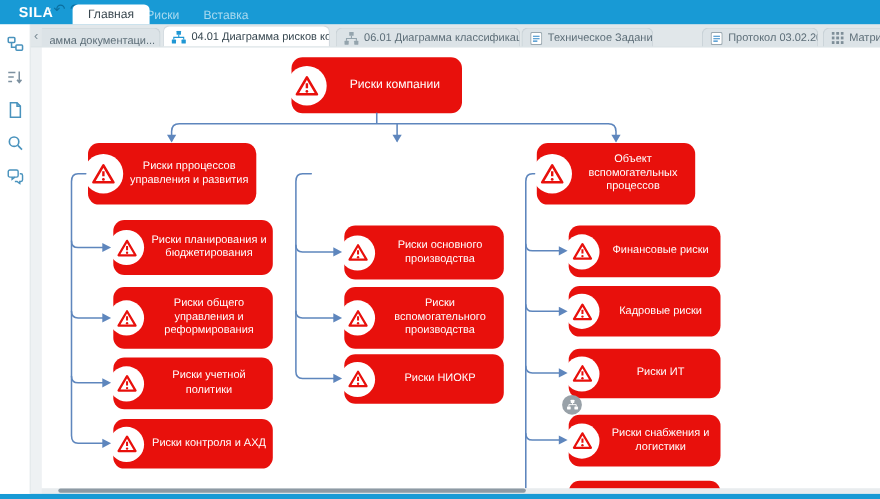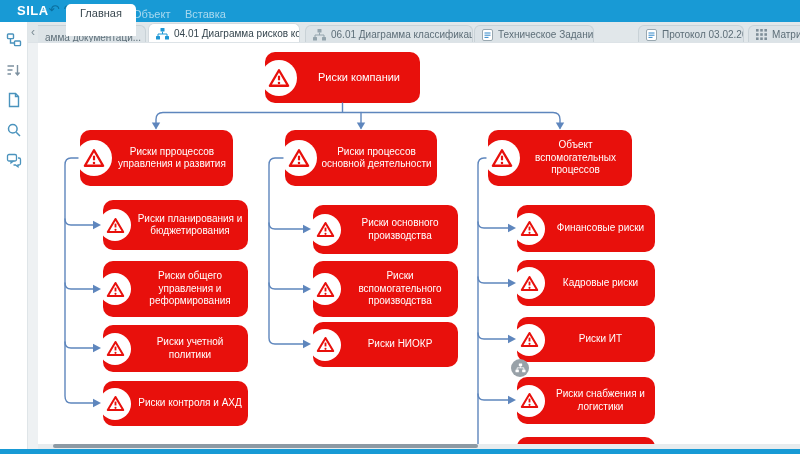--- a/index.html
+++ b/index.html
@@ -7,21 +7,21 @@
   *{box-sizing:border-box;}
 
   
   .ribbon{position:absolute;left:0;top:0;width:800px;height:22px;background:#189ad5;z-index:10;}
   .logo{position:absolute;left:17px;top:3px;color:#fff;font-weight:bold;font-size:13px;letter-spacing:.5px;}
   .logo-chev{position:absolute;left:40px;top:2px;color:#bfe3f4;font-size:10px;font-family:"DejaVu Sans",sans-serif;}
   .histbtn{position:absolute;top:2px;width:14px;height:16px;color:#0b6f9f;font-size:13px;
     font-family:"DejaVu Sans",sans-serif;line-height:16px;text-align:center;}
   .undo{left:47px;}.redo{left:62px;}
   .rtab{position:absolute;top:8px;font-size:11px;color:rgba(255,255,255,.62);}
-  .rtab.active{top:4px;height:32px;background:#fff;color:#39474f;border-radius:5px 5px 0 0;
+  .rtab.active{top:4px;height:18px;background:#fff;color:#39474f;border-radius:5px 5px 0 0;
     padding:0 14px;line-height:19px;}
 
   
   .tabbar{position:absolute;left:28px;top:22px;width:772px;height:21px;background:#e1e7ea;
     overflow:hidden;z-index:9;border-bottom:1px solid #dde3e7;}
   .tscroll{position:absolute;left:3px;top:3px;color:#7d8d96;font-size:12px;}
   .dtab{position:absolute;top:3px;height:18px;background:#dce3e7;border:1px solid #c9d2d7;border-bottom:none;
     border-radius:6px 6px 0 0;display:flex;align-items:center;padding:0 7px;font-size:10px;color:#5d6e78;white-space:nowrap;overflow:hidden;}
   .dtab.active{top:1px;height:20px;background:#fff;color:#35454e;z-index:3;border-color:#d3dadf;}
   .dtab.clipped{border-left:none;border-top-left-radius:0;align-items:flex-end;}
@@ -52,21 +52,21 @@
 </style>
 </head>
 <body>
 
 <div class="ribbon">
   <span class="logo">SILA</span>
   <span class="logo-chev">⌄</span>
   <span class="histbtn undo">↶</span>
   <span class="histbtn redo">↷</span>
   <span class="rtab active" style="left:66px;">Главная</span>
-  <span class="rtab" style="left:133px;">Объект</span>
+  <span class="rtab" style="left:133px;">Риски</span>
   <span class="rtab" style="left:185px;">Вставка</span>
 </div>
 
 <div class="tabbar">
   <span class="tscroll">‹</span>
 
   <div class="dtab clipped" style="left:10px;width:108px;">
     <span>амма документаци...</span>
 
   </div>
@@ -197,30 +197,20 @@
     <span class="disc big">
       <svg width="22" height="20" viewBox="0 0 24 22">
           <path d="M12 2.5 L22 19.5 H2 Z" fill="none" stroke="#e8100c" stroke-width="2.6" stroke-linejoin="round"></path>
           <path d="M12 8.5 V13.5" stroke="#e8100c" stroke-width="2.4"></path>
           <circle cx="12" cy="16.6" r="1.4" fill="#e8100c"></circle>
         </svg>
     </span>
     <span>Риски прроцессов управления и развития</span>
   </div>
 
-  <div class="node" style="left:247px;top:87px;width:152px;height:56px;padding-left:36px;">
-    <span class="disc big">
-      <svg width="22" height="20" viewBox="0 0 24 22">
-          <path d="M12 2.5 L22 19.5 H2 Z" fill="none" stroke="#e8100c" stroke-width="2.6" stroke-linejoin="round"></path>
-          <path d="M12 8.5 V13.5" stroke="#e8100c" stroke-width="2.4"></path>
-          <circle cx="12" cy="16.6" r="1.4" fill="#e8100c"></circle>
-        </svg>
-    </span>
-    <span>Риски процессов основной деятельности</span>
-  </div>
 
   <div class="node" style="left:450px;top:87px;width:144px;height:56px;padding-left:36px;">
     <span class="disc big">
       <svg width="22" height="20" viewBox="0 0 24 22">
           <path d="M12 2.5 L22 19.5 H2 Z" fill="none" stroke="#e8100c" stroke-width="2.6" stroke-linejoin="round"></path>
           <path d="M12 8.5 V13.5" stroke="#e8100c" stroke-width="2.4"></path>
           <circle cx="12" cy="16.6" r="1.4" fill="#e8100c"></circle>
         </svg>
     </span>
     <span>Объект вспомогательных процессов</span>

